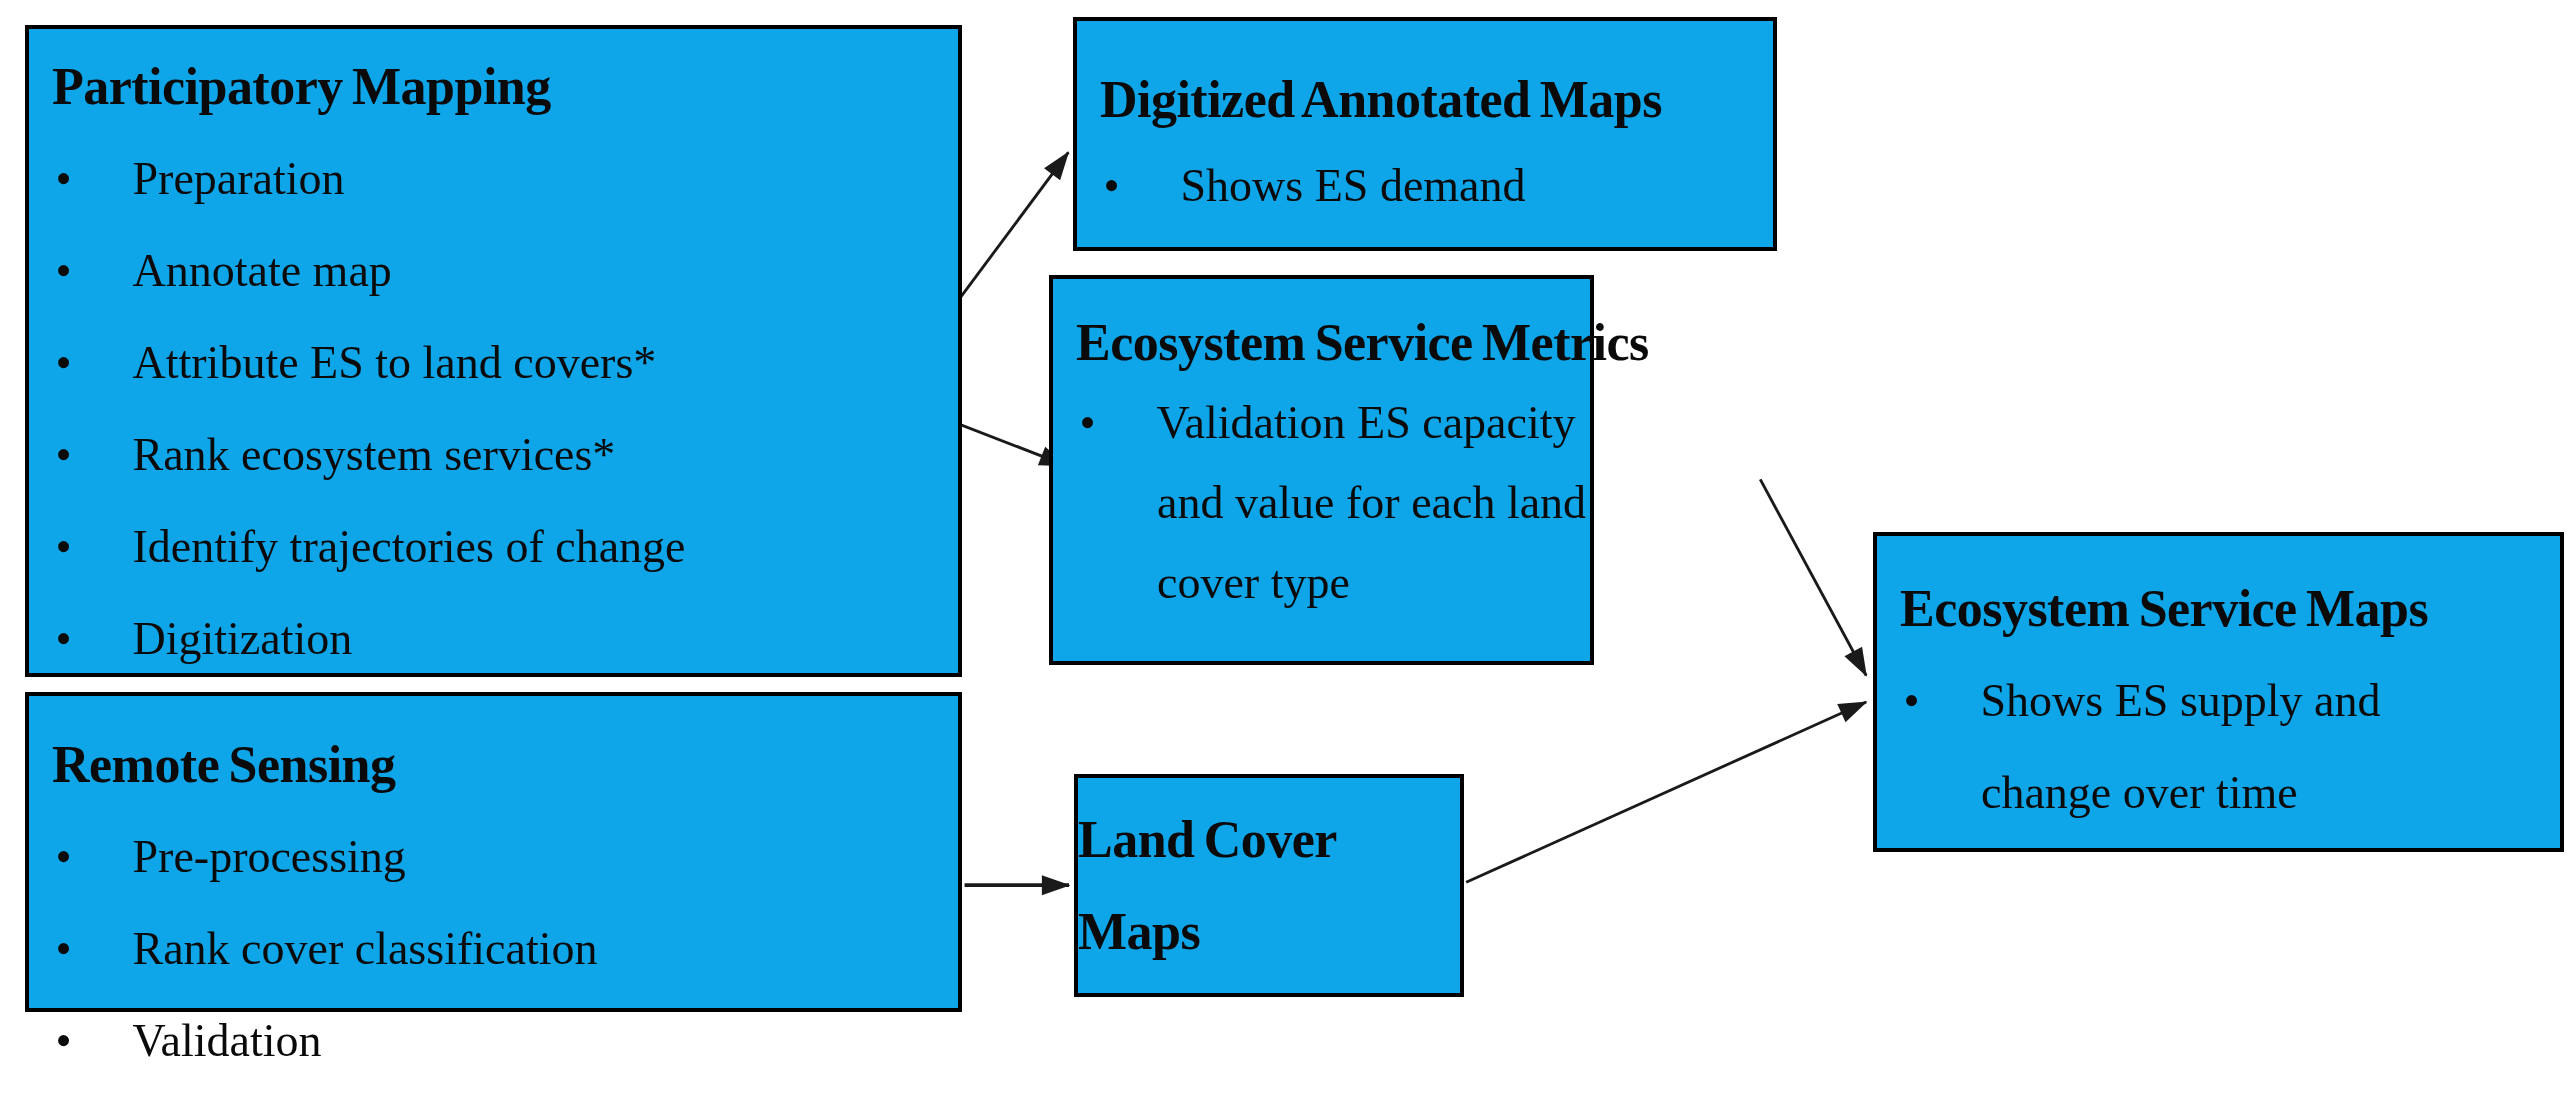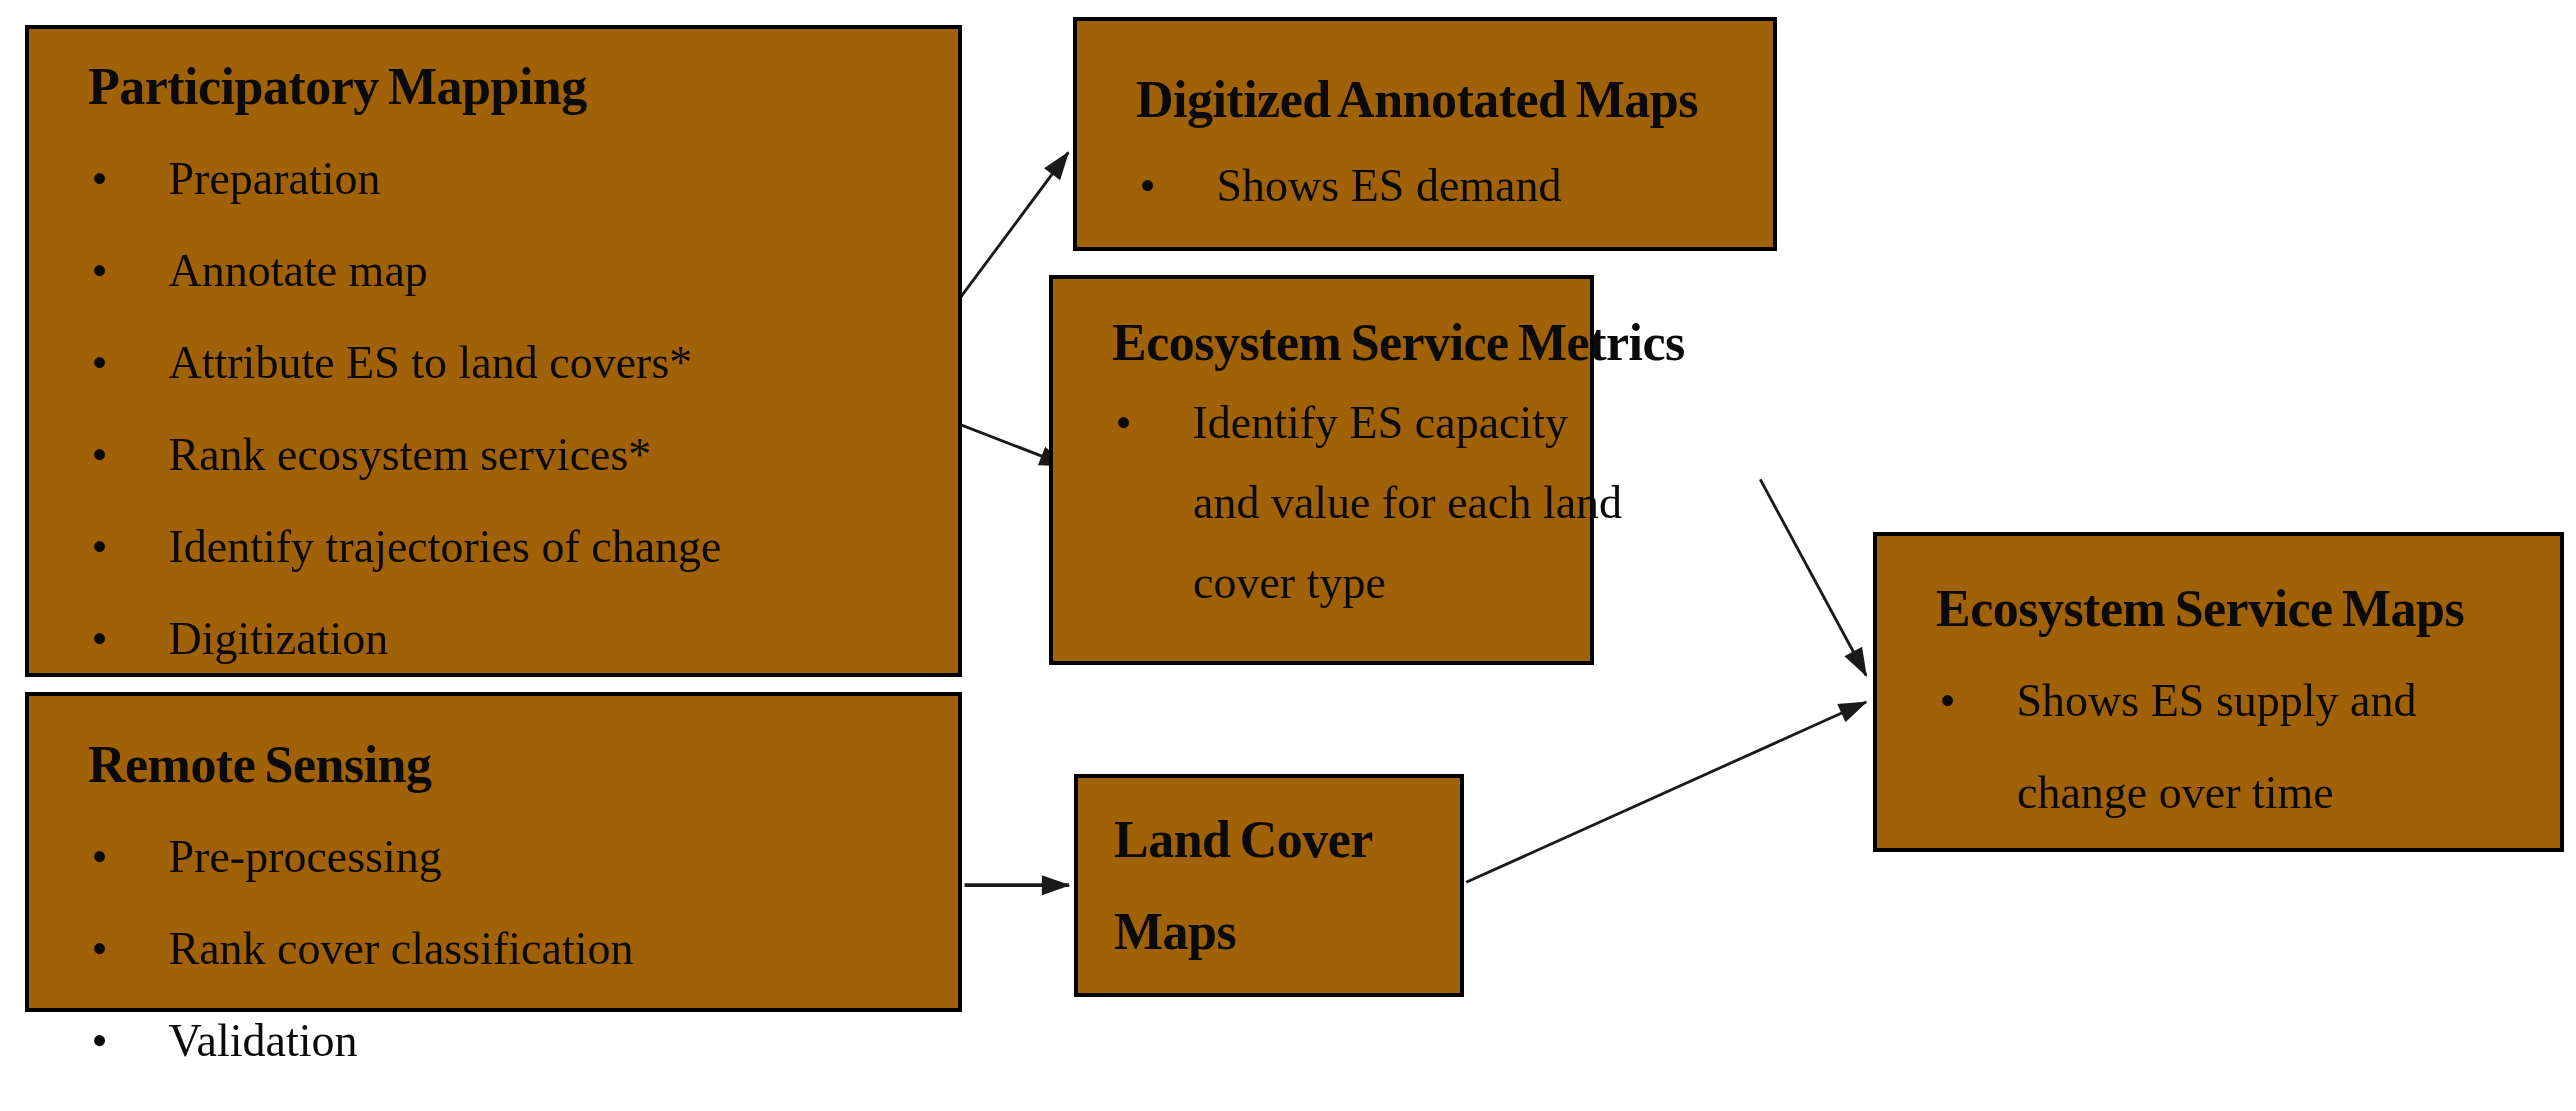--- a/index.html
+++ b/index.html
@@ -21,22 +21,21 @@
     left: 0;
     top: 0;
     width: 100%;
     height: 100%;
     pointer-events: none;
   }
   .box {
     position: absolute;
     box-sizing: border-box;
     border: 4.3px solid #000000;
-    background: #a16207;
-    padding-left: 36px;
+    background: #0ea5e9;
   }
   .line {
     white-space: nowrap;
     font-size: 46px;
   }
   .title {
     font-weight: bold;
     font-size: 52px;
     padding-left: 23px;
     word-spacing: -0.06em;
@@ -140,21 +139,21 @@
     <div class="line bullet">
       <span class="dot">•</span>
       <span>Shows ES demand</span>
     </div>
   </div>
 
   <div class="box box-esm">
     <div class="line title">Ecosystem Service Metrics</div>
     <div class="line bullet">
       <span class="dot">•</span>
-      <span>Identify  ES capacity</span>
+      <span>Validation  ES capacity</span>
     </div>
     <div class="line wrap-cont">and value for each land</div>
     <div class="line wrap-cont">cover type</div>
   </div>
 
   <div class="box box-lcm">
     <div class="line title">Land Cover</div>
     <div class="line title">Maps</div>
   </div>
 

